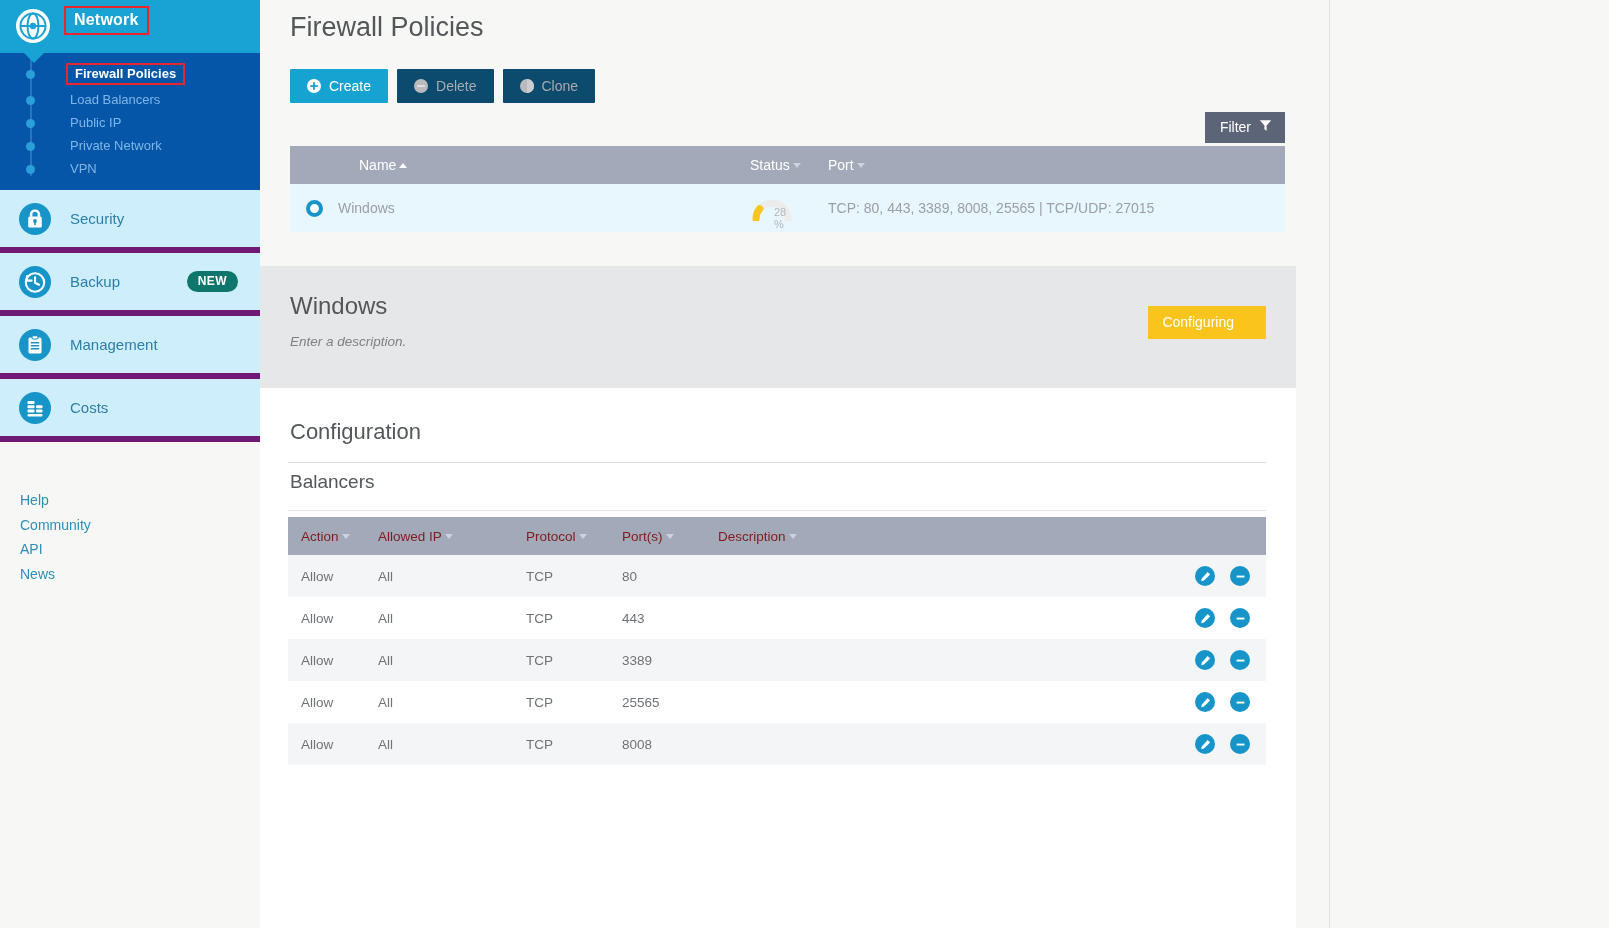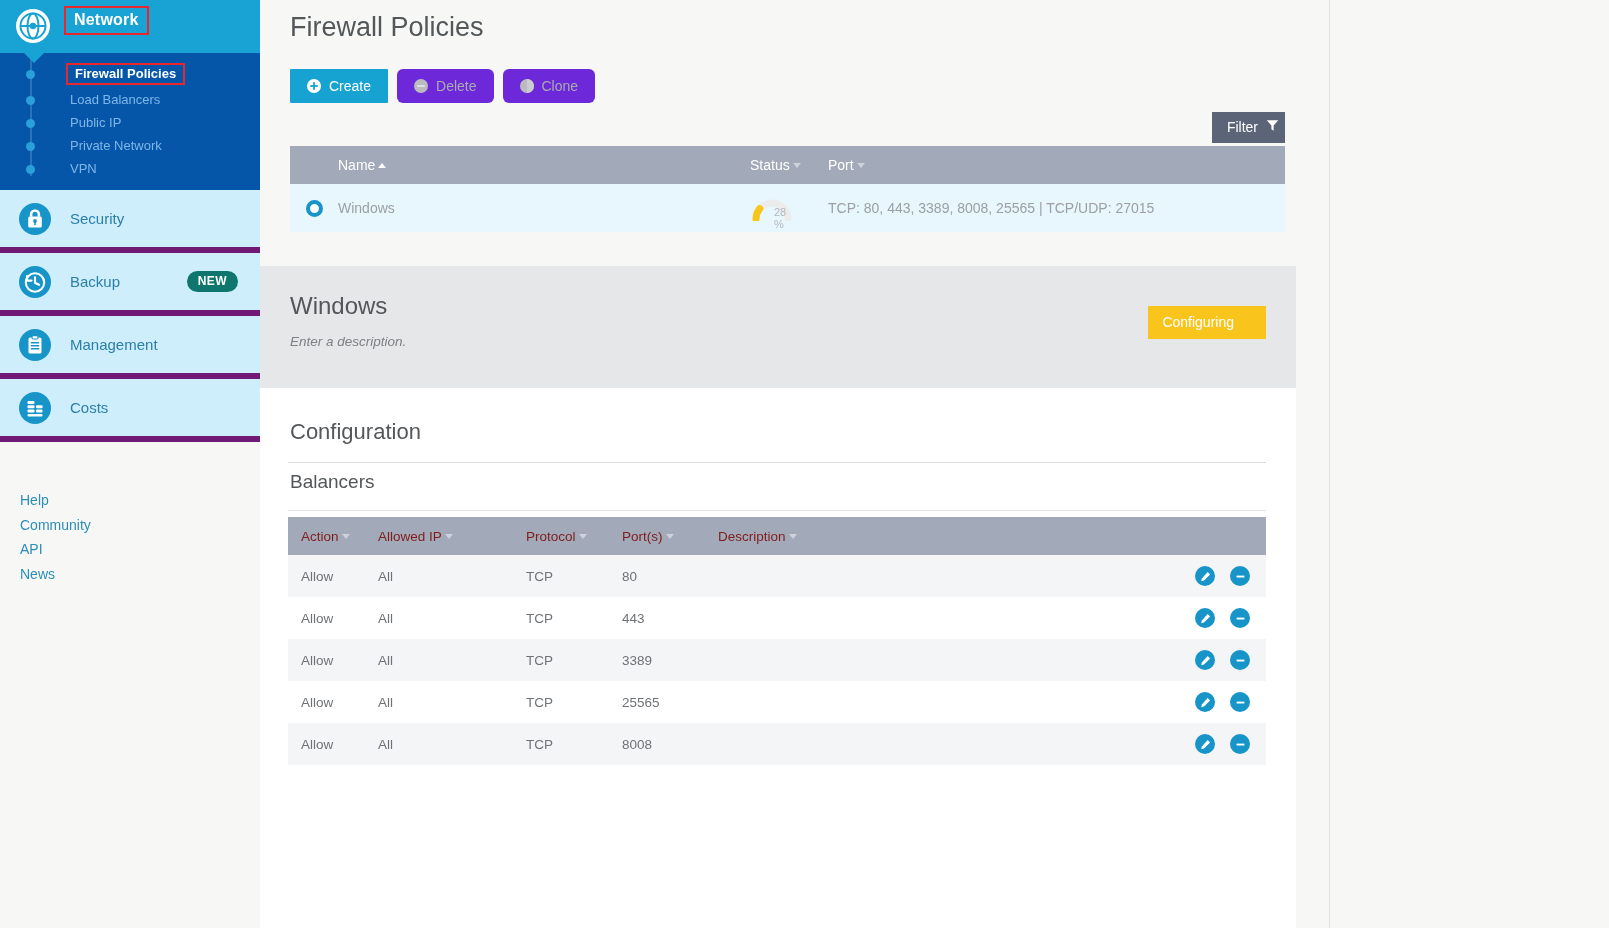--- a/index.html
+++ b/index.html
@@ -91,27 +91,27 @@
     font-size:27px; color:#53575a; font-weight:normal;
   }
 
   .toolbar { position:absolute; left:30px; top:69px; display:flex; gap:9px; }
   .btn {
     display:inline-flex; align-items:center; gap:8px;
     height:34px; padding:0 17px; font-size:14px;
     border:none; cursor:pointer; border-radius:1px;
   }
   .btn-primary { background:#17a3d2; color:#fff; }
-  .btn-disabled { background:#6d28d9; color:#a9abae; cursor:default;border-radius:6px; }
+  .btn-disabled { background:#0c4a6e; color:#a9abae; cursor:default; }
   .btn .gi { width:14px; height:14px; display:inline-block; }
 
   .filter-btn {
     position:absolute; right:45px; top:112px;
     background:#5c6478; color:#fff; font-size:14px;
-    padding:7px 6px 8px 15px; display:inline-flex; align-items:center; gap:8px;
+    padding:7px 13px 8px 15px; display:inline-flex; align-items:center; gap:8px;
     cursor:pointer;
   }
 
   .policy-panel {
     position:absolute; left:30px; top:146px; right:45px;
     background:#ffffff;
   }
   .tbl-head {
     background:#a2a9b8; height:38px; display:flex; align-items:center;
     color:#ffffff; font-size:14px;
@@ -324,21 +324,21 @@
       <span>Filter</span>
       <span>
         <svg width="13" height="13" viewBox="0 0 13 13">
           <path d="M0.8 1.2 H12.2 L7.6 6.6 V11.8 L5.4 10.3 V6.6 Z" fill="#ffffff"></path>
         </svg>
       </span>
     </div>
 
     <div class="policy-panel">
       <div class="tbl-head">
-        <div class="th" style="width:460px; padding-left:48px;text-align:center;">
+        <div class="th" style="width:460px; padding-left:69px;text-align:center;">
           <span>Name</span>
           <span class="caret-up"></span>
         </div>
         <div class="th" style="width:78px;">
           <span>Status</span>
           <span class="caret-dn"></span>
         </div>
         <div class="th" style="flex:1;">
           <span>Port</span>
           <span class="caret-dn"></span>

